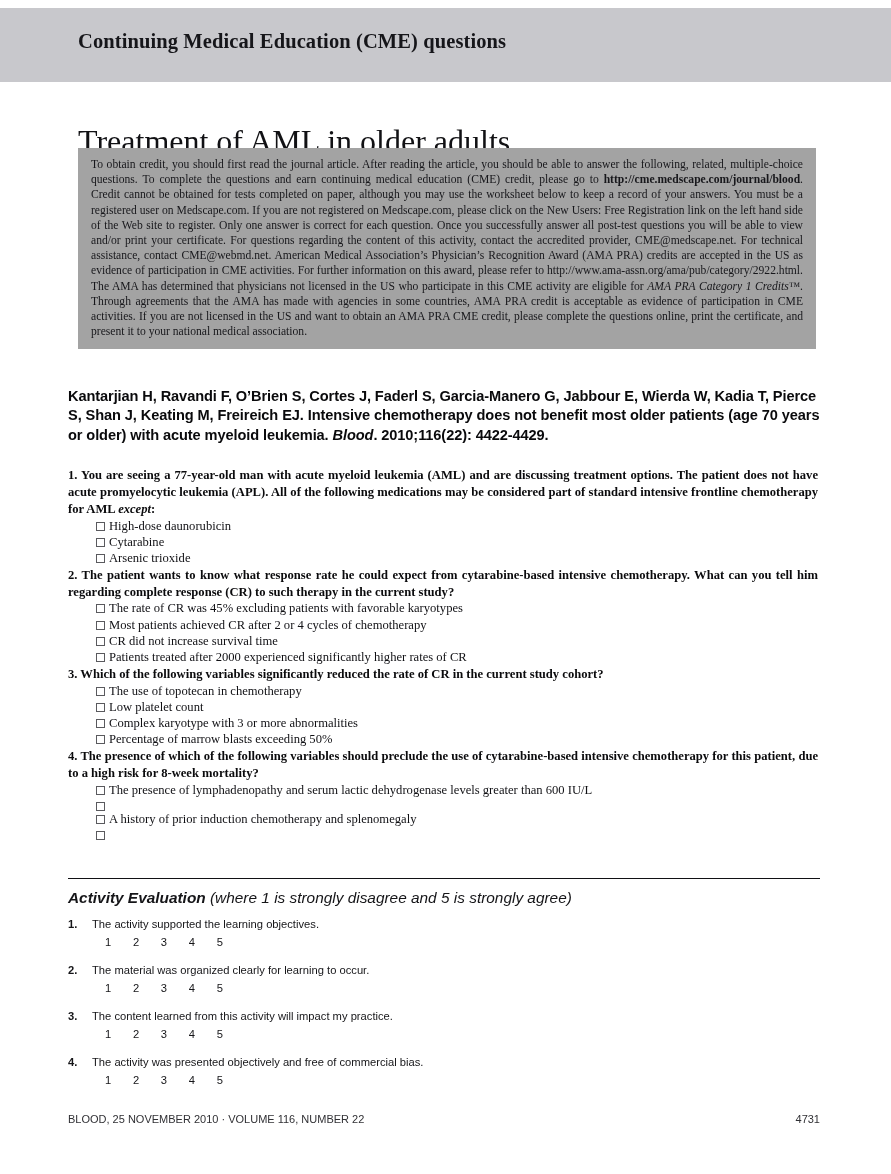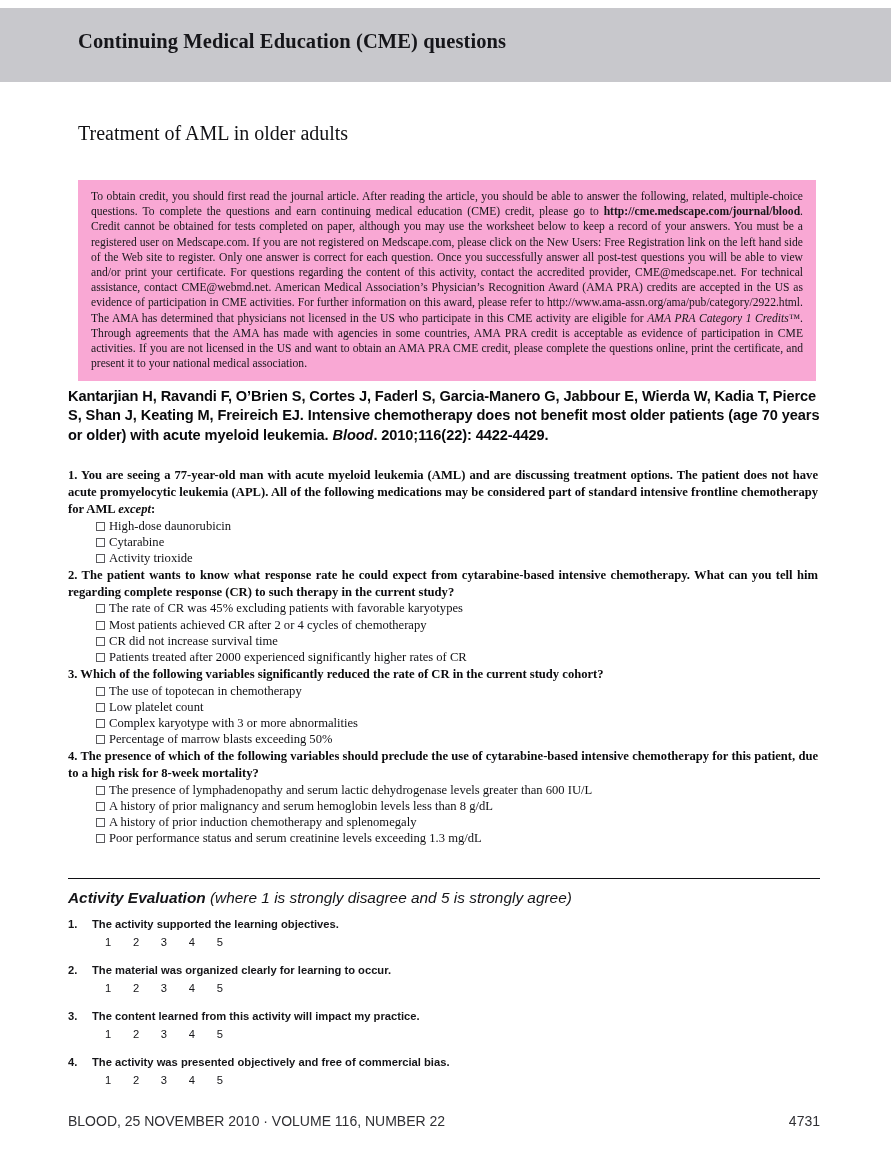--- a/index.html
+++ b/index.html
@@ -45,37 +45,36 @@
     top: 0;
     width: 891px;
     height: 1174px;
   }
 
   
   .article-title {
     position: absolute;
     left: 78px;
     top: 105px;
-    font-size: 20px;
+    font-size: 32px;
     font-weight: normal;
     line-height: 30px;
     color: #111114;
     white-space: nowrap;
   }
 
   
   .instructions {
     position: absolute;
     left: 78px;
     top: 148px;
     width: 738px;
-    background: #f9a8d4;
+    background: #a3a3a3;
     box-sizing: border-box;
     padding: 9px 13px 10px 13px;
-    margin-top: 32px;
   }
   .instructions p {
     margin: 0;
     font-size: 11.6px;
     line-height: 15.2px;
     text-align: justify;
     text-justify: inter-word;
     color: #17171b;
     hyphens: none;
   }
@@ -171,37 +170,37 @@
     display: flex;
     align-items: baseline;
     font-size: 11.2px;
     line-height: 15px;
   }
   .eval-num {
     font-weight: bold;
     width: 24px;
     flex: 0 0 24px;
   }
-  .eval-label { font-weight: bold; }
+  .eval-label { font-weight: normal; }
   .eval-scale {
     margin-left: 37px;
     margin-top: 3px;
     font-size: 11.2px;
     line-height: 14px;
     letter-spacing: 9.3px;
   }
 
   
   .footer {
     position: absolute;
     left: 68px;
     top: 1113px;
     width: 752px;
     font-family: "Liberation Sans", "DejaVu Sans", sans-serif;
-    font-size: 14px;
+    font-size: 11px;
     color: #303034;
     display: flex;
     justify-content: space-between;
     align-items: flex-end;
   }
 </style>
 </head>
 <body>
 
 <div class="page">
@@ -226,21 +225,21 @@
         <li class="option">
           <span class="checkbox"></span>
           <span>High-dose daunorubicin</span>
         </li>
         <li class="option">
           <span class="checkbox"></span>
           <span>Cytarabine</span>
         </li>
         <li class="option">
           <span class="checkbox"></span>
-          <span>Activity trioxide</span>
+          <span>Arsenic trioxide</span>
         </li>
       </ul>
     </div>
 
     <div class="question">
       <p class="q-text"><span>2. The patient wants to know what response rate he could expect from cytarabine-based intensive chemotherapy. What can you tell him regarding complete response (CR) to such therapy in the current study?</span></p>
       <ul class="options">
         <li class="option">
           <span class="checkbox"></span>
           <span>The rate of CR was 45% excluding patients with favorable karyotypes</span>
@@ -284,29 +283,27 @@
 
     <div class="question">
       <p class="q-text"><span>4. The presence of which of the following variables should preclude the use of cytarabine-based intensive chemotherapy for this patient, due to a high risk for 8-week mortality?</span></p>
       <ul class="options">
         <li class="option">
           <span class="checkbox"></span>
           <span>The presence of lymphadenopathy and serum lactic dehydrogenase levels greater than 600 IU/L</span>
         </li>
         <li class="option">
           <span class="checkbox"></span>
-          <span>A history of prior malignancy and serum hemoglobin levels less than 8 g/dL</span>
         </li>
         <li class="option">
           <span class="checkbox"></span>
           <span>A history of prior induction chemotherapy and splenomegaly</span>
         </li>
         <li class="option">
           <span class="checkbox"></span>
-          <span>Poor performance status and serum creatinine levels exceeding 1.3 mg/dL</span>
         </li>
       </ul>
     </div>
 
   </div>
 
   <div class="divider"></div>
 
   <div class="evaluation">
     <div class="eval-heading"><span class="strong">Activity Evaluation</span><span class="sub"> (where 1 is strongly disagree and 5 is strongly agree)</span></div>

